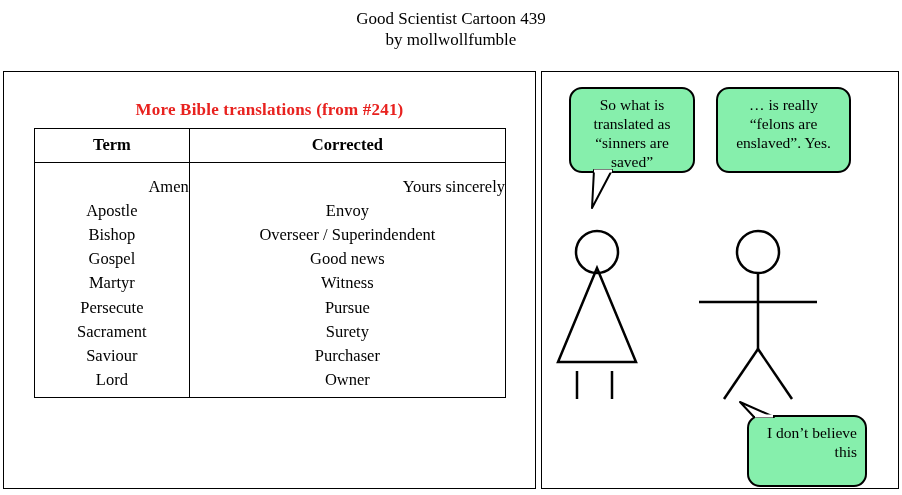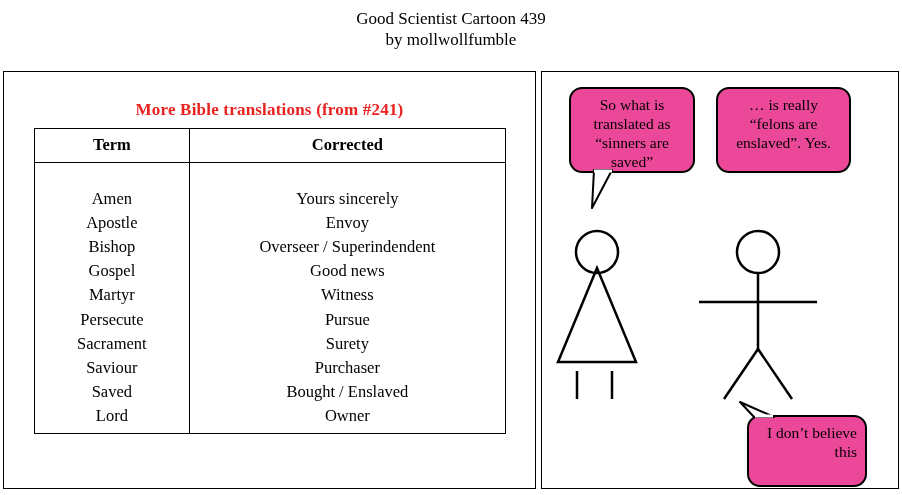--- a/index.html
+++ b/index.html
@@ -78,35 +78,36 @@
     border: 1px solid #000000;
   }
   table.trans td {
     text-align: center;
     padding: 1.5px 0;
     border-left: 1px solid #000000;
     border-right: 1px solid #000000;
     line-height: 1.28;
   }
   table.trans tr.first-body td {
-    padding-top: 25px;
+    padding-top: 13px;
+    text-align: right;
   }
   table.trans tr.last-body td {
     border-bottom: 1px solid #000000;
     padding-bottom: 7px;
   }
   table.trans col.c1 { width: 155px; }
   table.trans col.c2 { width: 317px; }
 
   
   .bubble {
     position: absolute;
     border: 2px solid #000000;
     border-radius: 13px;
-    background: #ec4899;
+    background: #86efac;
     text-align: center;
     font-size: 15.5px;
     line-height: 1.22;
     box-sizing: border-box;
     padding: 7px 8px;
   }
   .bubble-1 {
     left: 27px;
     top: 15px;
     width: 126px;
@@ -185,24 +186,20 @@
             <td>Persecute</td>
             <td>Pursue</td>
           </tr>
           <tr>
             <td>Sacrament</td>
             <td>Surety</td>
           </tr>
           <tr>
             <td>Saviour</td>
             <td>Purchaser</td>
-          </tr>
-          <tr>
-            <td>Saved</td>
-            <td>Bought / Enslaved</td>
           </tr>
           <tr class="last-body">
             <td>Lord</td>
             <td>Owner</td>
           </tr>
         </tbody>
       </table>
     </div>
   </div>
 

